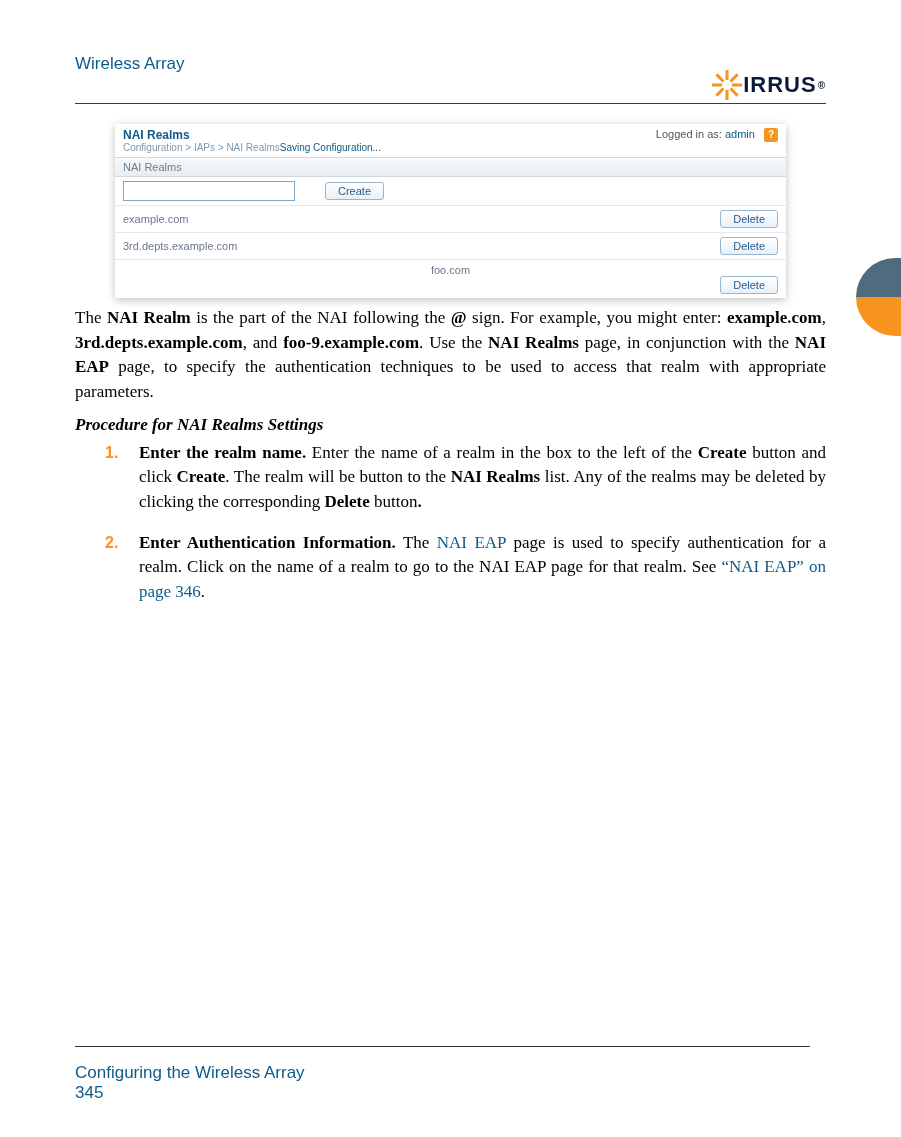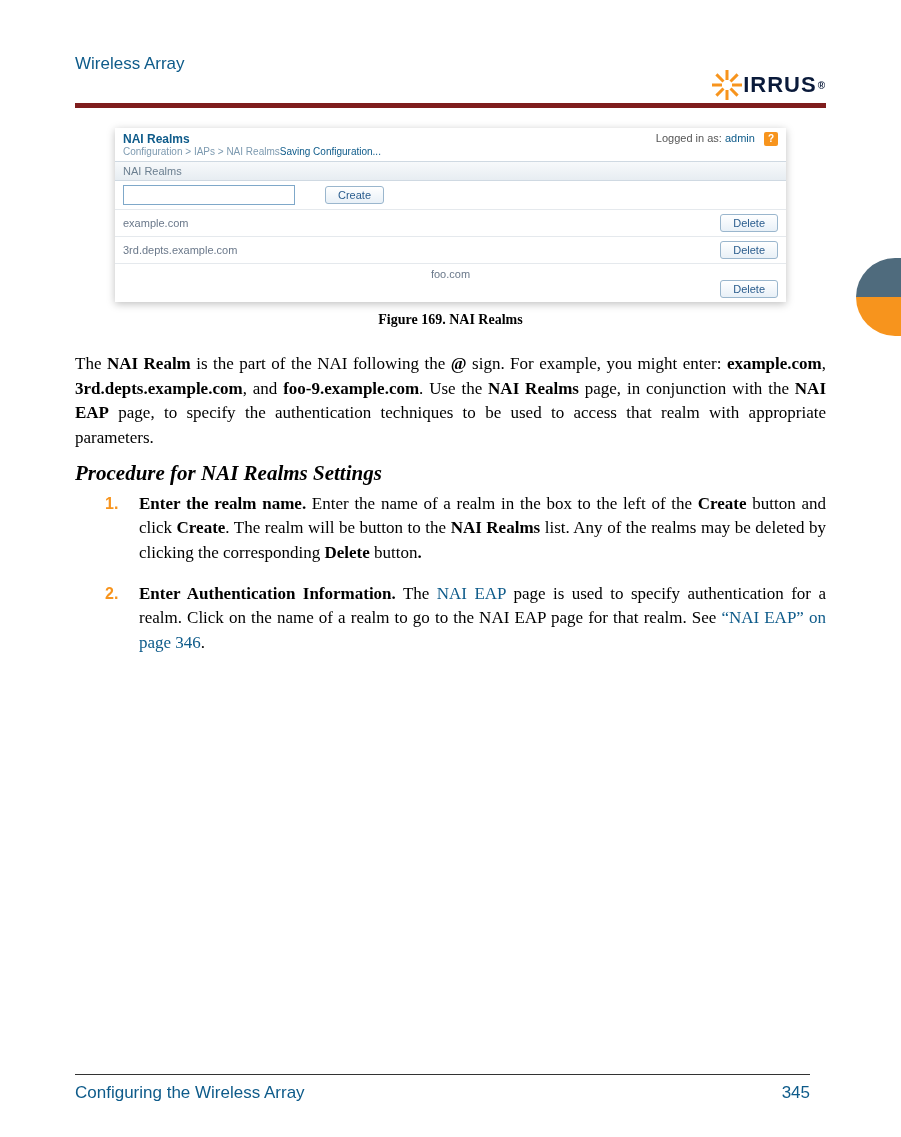--- a/index.html
+++ b/index.html
@@ -15,21 +15,21 @@
   .page {
     padding: 28px 75px 0 75px;
     position: relative;
     height: 100%;
     box-sizing: border-box;
   }
   .header {
     display: flex;
     justify-content: space-between;
     align-items: center;
-    border-bottom: 5px solid #7f1d1d;
+    border-bottom: 1px solid #7f1d1d;
     padding-bottom: 4px;
   }
   .header-title {
     color: #0e5b8a;
     font-family: Arial, Helvetica, sans-serif;
     font-size: 17px;
   }
   .logo {
     display: flex;
     align-items: center;
@@ -178,21 +178,21 @@
     font-size:17px;
     line-height:1.45;
     text-align:justify;
     margin-bottom:10px;
   }
   .body-text b, .body-text strong { font-weight:bold; }
 
   .proc-head {
     font-style: italic;
     font-weight: bold;
-    font-size:21px;
+    font-size:17px;
     margin: 8px 0 6px 0;
   }
   .proc-intro {
     font-size:17px;
     margin-bottom:14px;
   }
   ol.steps {
     list-style:none;
     padding:0;
     margin:0 0 0 30px;
@@ -218,24 +218,25 @@
 
   
   .footer {
     position:absolute;
     left:75px;
     right:91px;
     bottom:34px;
     border-top:1px solid #333;
     display:flex;
     justify-content:space-between;
-    padding-top:8px;
+    padding-top:16px;
     font-family: Arial, Helvetica, sans-serif;
     font-size:17px;
     color:#0e5b8a;
+    flex-direction:column;
   }
 </style>
 </head>
 <body>
 
 <div class="page">
   <div class="header">
     <div class="header-title">Wireless Array</div>
     <div class="logo">
       <span class="logo-x">
@@ -279,21 +280,20 @@
     <div class="shot-row">
       <span class="realm-name">3rd.depts.example.com</span>
       <button class="btn del">Delete</button>
     </div>
     <div class="shot-row">
       <span class="realm-name">foo.com</span>
       <button class="btn del">Delete</button>
     </div>
   </div>
 
-  <div class="fig-caption">Figure 169. NAI Realms</div>
 
   <div class="side-tab">
     <div class="t"></div>
       <div class="b"></div>
   </div>
 
   <div class="body-text">
     <span>The </span><b>NAI Realm</b><span> is the part of the NAI following the </span><b>@</b><span> sign. For example, you might enter: </span><b>example.com</b><span>, </span><b>3rd.depts.example.com</b><span>, and </span><b>foo-9.example.com</b><span>. Use the </span><b>NAI Realms</b><span> page, in conjunction with the </span><b>NAI EAP</b><span> page, to specify the authentication techniques to be used to access that realm with appropriate parameters.</span>
   </div>
 

